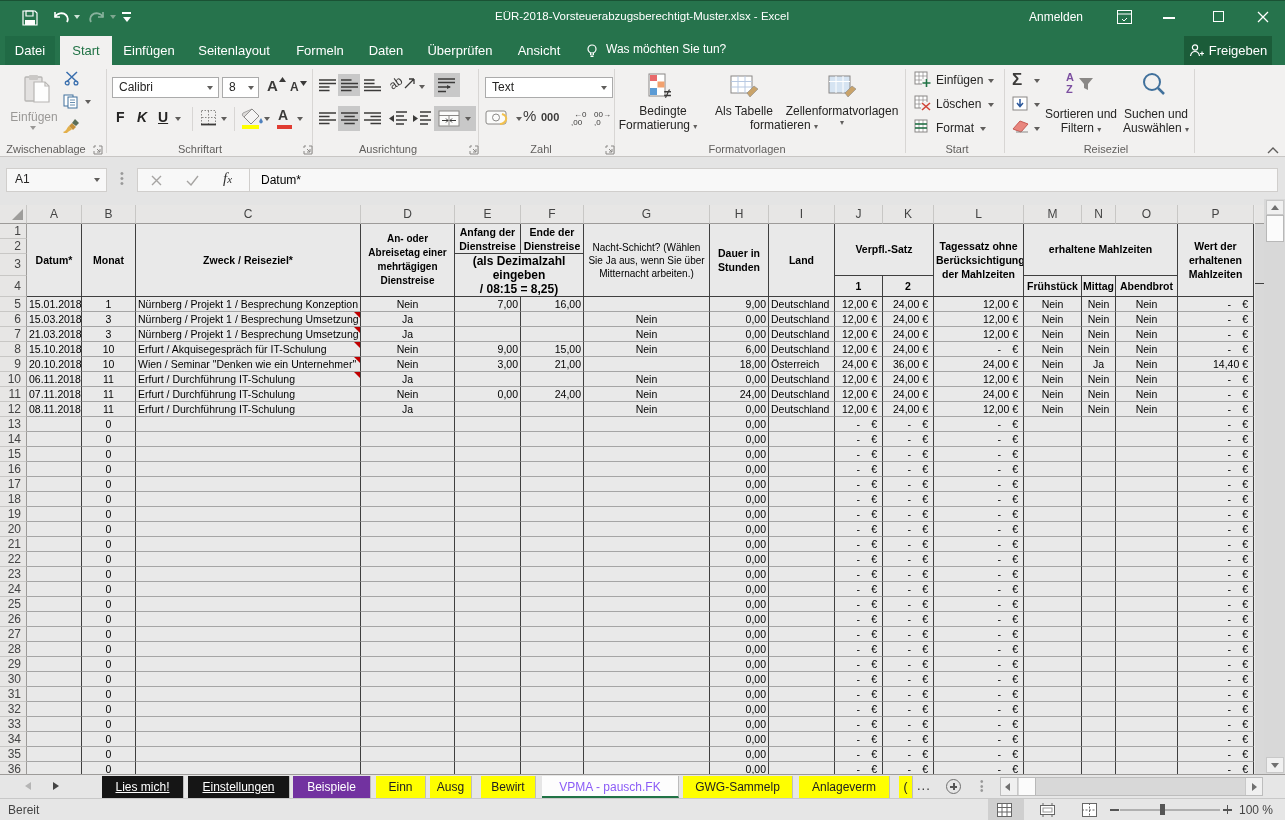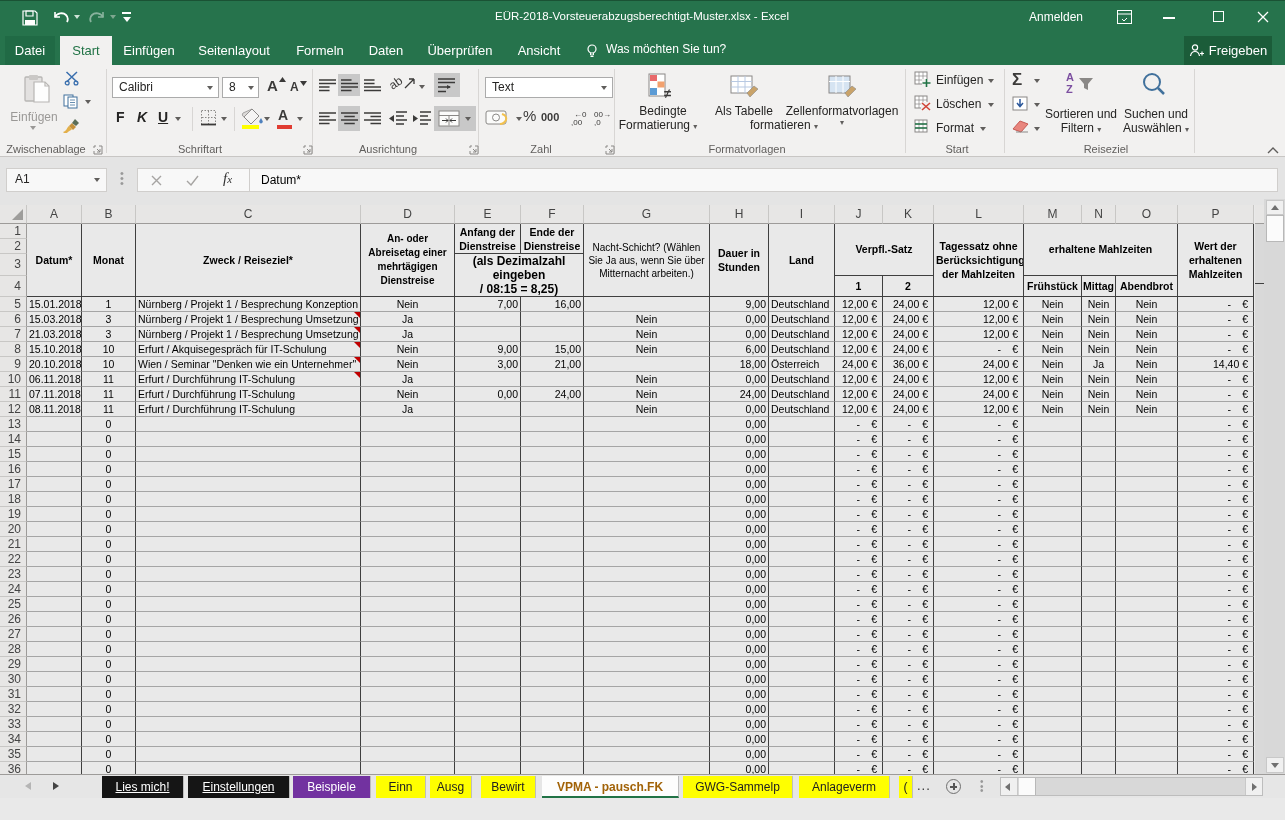--- a/index.html
+++ b/index.html
@@ -34,21 +34,21 @@
 .acc{display:block;position:relative;text-align:right;}
 .acc .d{position:absolute;right:17px;}
 .cmt{position:relative;}
 .cmt:after{content:"";position:absolute;right:0;top:0;border-left:6px solid transparent;border-top:6px solid #c00000;}
 #vsb{left:1264px;top:199px;width:21px;height:575px;background:#d8d8d8;}
 #shtabs{left:0;top:774px;width:1285px;height:24px;background:#e6e6e6;border-top:1px solid #9d9b99;}
 .stab{position:absolute;top:1px;height:22px;line-height:22px;font-size:12px;text-align:center;border-right:1px solid #bdbdbd;}
 .stab.y{background:#ffff00;color:#222;}
 .stab.k{background:#151515;color:#fff;text-decoration:underline;}
 .stab.p{background:#7232a0;color:#fff;}
-.stab.act{background:#fdfdfd;color:#a16207;font-weight:bold;border-bottom:2px solid #217346;}
+.stab.act{background:#fdfdfd;color:#8b5cf6;font-weight:normal;border-bottom:2px solid #217346;}
 #sbar{left:0;top:798px;width:1285px;height:22px;background:#e6e6e6;border-top:1px solid #c8c8c8;font-size:12px;color:#444;}
 </style></head>
 <body>
 <div id="app">
 <div id="title" class="abs">
 <svg class="abs" style="left:22px;top:9px" width="16" height="16" viewBox="0 0 16 16">
         <path d="M1 1h12l2 2v12H1z" fill="none" stroke="#fff" stroke-width="1.2"></path>
         <path d="M4 1h7v5H4z" fill="none" stroke="#fff" stroke-width="1.2"></path>
         <path d="M3 10h10v5H3z" fill="#fff"></path>
       </svg>
@@ -1325,12 +1325,35 @@
 <div class="abs" style="left:1000px;top:2px;width:263px;height:19px;background:#d8d8d8;border:1px solid #bdbdbd">
         <div class="abs" style="left:0;top:0;width:17px;height:17px;background:#f0f0f0;border-right:1px solid #c8c8c8">
           <div style="margin:5px 0 0 4px;width:0;height:0;border-top:4px solid transparent;border-bottom:4px solid transparent;border-right:5px solid #707070"></div>
         </div>
         <div class="abs" style="left:18px;top:0;width:17px;height:17px;background:#fbfbfb;border-right:1px solid #b8b8b8"></div>
         <div class="abs" style="left:244px;top:0;width:17px;height:17px;background:#f0f0f0;border-left:1px solid #c8c8c8">
           <div style="margin:5px 0 0 6px;width:0;height:0;border-top:4px solid transparent;border-bottom:4px solid transparent;border-left:5px solid #707070"></div>
         </div>
       </div>
 </div>
+<div id="sbar" class="abs">
+<div class="abs" style="left:8px;top:4px">Bereit</div>
+<div class="abs" style="left:988px;top:0;width:36px;height:21px;background:#cfcfcf"></div>
+<svg class="abs" style="left:997px;top:4px" width="15" height="14" viewBox="0 0 15 14">
+        <rect x="0.5" y="0.5" width="14" height="13" fill="#fff" stroke="#666"></rect>
+        <path d="M0 4.5h15M0 9h15M5 0v14M10 0v14" stroke="#666"></path>
+      </svg>
+<svg class="abs" style="left:1040px;top:4px" width="15" height="14" viewBox="0 0 15 14">
+        <rect x="0.5" y="2.5" width="14" height="9" fill="#fff" stroke="#666"></rect>
+        <path d="M3 0v2M3 12v2M12 0v2M12 12v2" stroke="#666"></path>
+        <rect x="3" y="5" width="9" height="4" fill="none" stroke="#999"></rect>
+      </svg>
+<svg class="abs" style="left:1082px;top:4px" width="15" height="14" viewBox="0 0 15 14">
+        <rect x="0.5" y="0.5" width="14" height="13" fill="#fff" stroke="#666"></rect>
+        <path d="M7.5 0v14M0 7h15" stroke="#666" stroke-dasharray="2 1.5"></path>
+      </svg>
+<div class="abs" style="left:1110px;top:10px;width:9px;height:1.5px;background:#555"></div>
+<div class="abs" style="left:1120px;top:10px;width:100px;height:1.5px;background:#b0b0b0"></div>
+<div class="abs" style="left:1160px;top:5px;width:5px;height:11px;background:#555"></div>
+<div class="abs" style="left:1223px;top:10px;width:9px;height:1.5px;background:#555"></div>
+<div class="abs" style="left:1226.5px;top:6px;width:1.5px;height:9px;background:#555"></div>
+<div class="abs" style="left:1239px;top:4px">100 %</div>
+</div>
 </div>
 </body></html>

